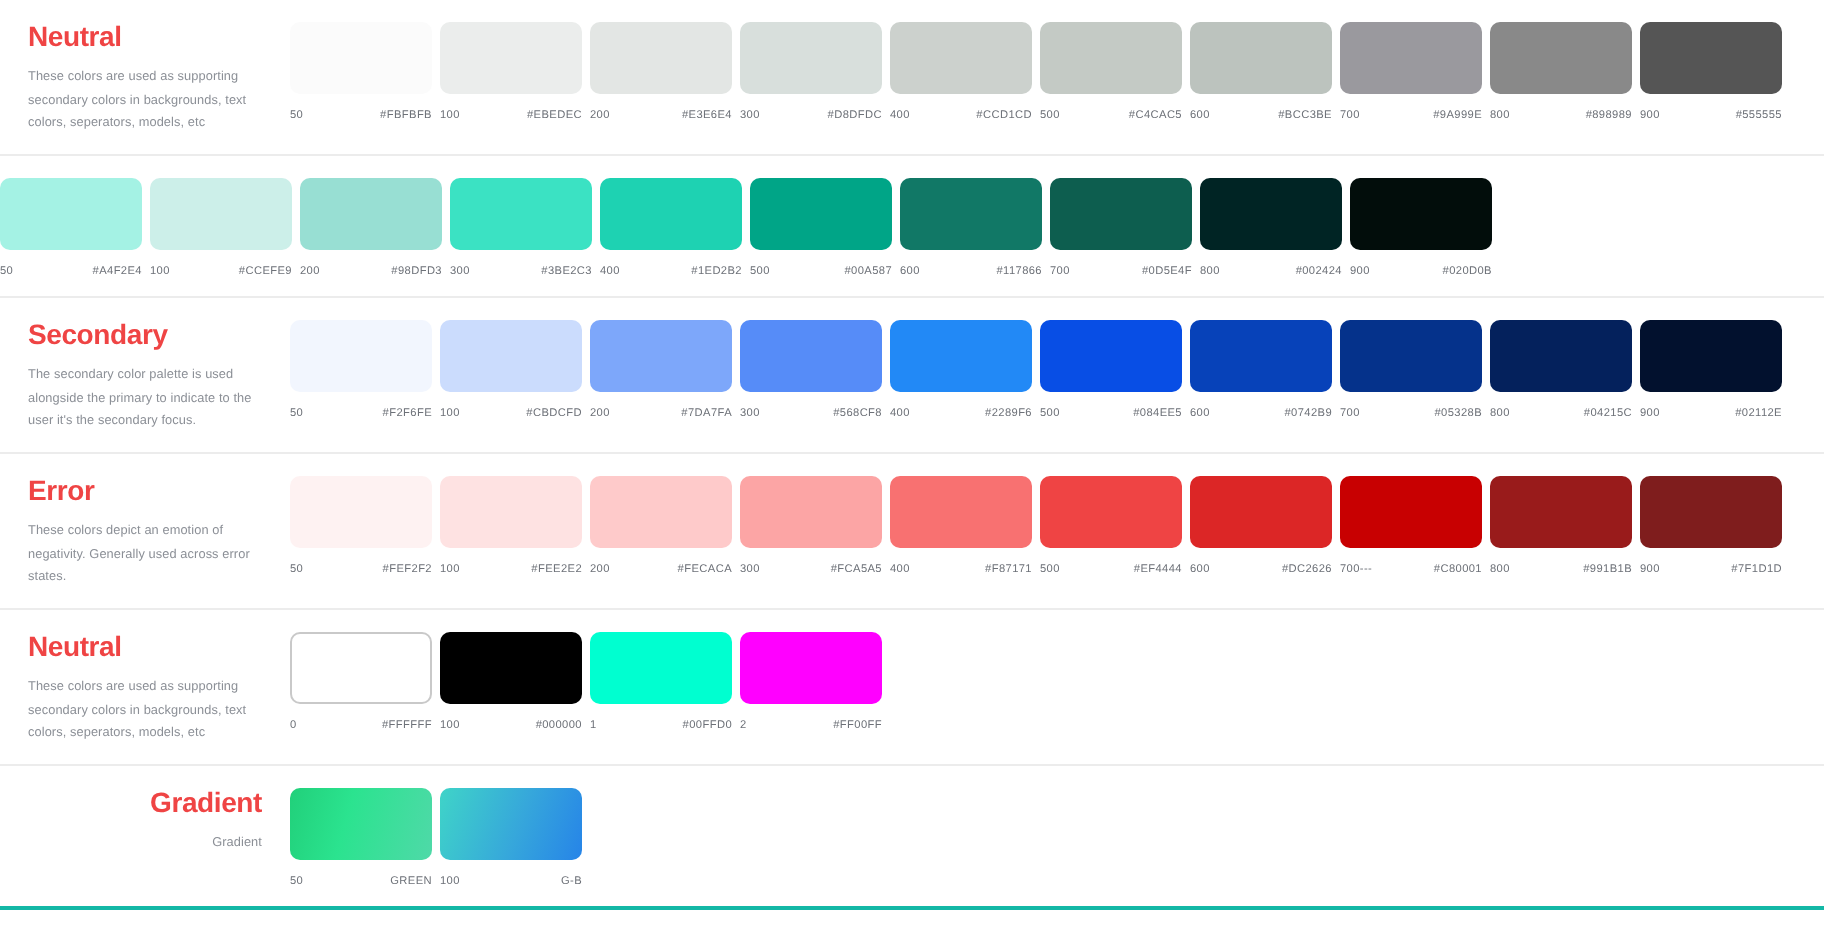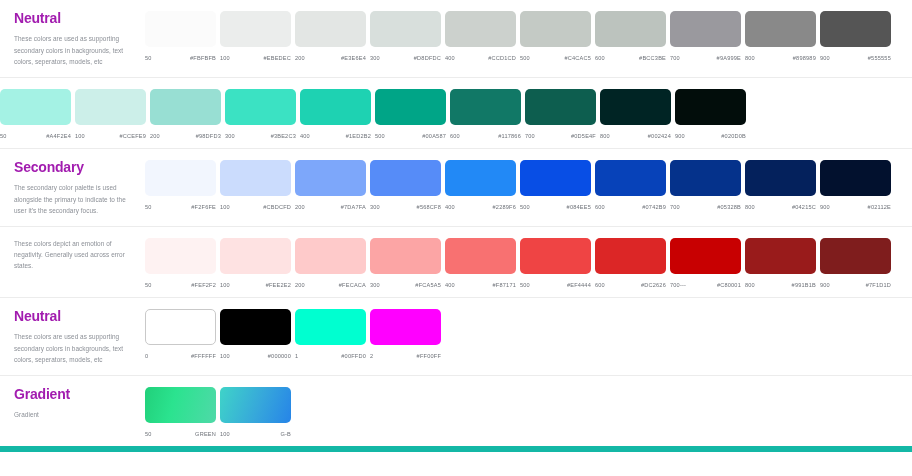--- a/index.html
+++ b/index.html
@@ -19,33 +19,34 @@
   #palette {
     width: 912px;
   }
   .section {
     display: flex;
     align-items: flex-start;
     border-bottom: 1px solid #ececec;
     box-sizing: border-box;
   }
   .section:last-child {
-    border-bottom: 6px solid #14b8a6;
+    border-bottom: 2px solid #14b8a6;
+    text-align: right;
   }
   .section-info {
     width: 145px;
     flex: 0 0 145px;
     padding: 11px 14px 10px 14px;
     box-sizing: border-box;
   }
   .section-title {
     font-size: 14px;
     font-weight: bold;
     letter-spacing: -0.2px;
-    color: #a21caf;
+    color: #ef4444;
     margin: 0 0 7px 0;
     line-height: 1.1;
   }
   .section-desc {
     font-size: 6.4px;
     line-height: 1.75;
     color: #8b8f96;
     margin: 0;
     letter-spacing: 0.05px;
   }
@@ -330,20 +331,21 @@
               <span class="swatch-step">900</span>
               <span class="swatch-hex">#02112E</span>
             </div>
           </div>
         </div>
         <div class="section-spacer"></div>
       </div>
     </div>
     <div class="section">
       <div class="section-info">
+        <h2 class="section-title">Error</h2>
         <p class="section-desc">These colors depict an emotion of negativity. Generally used across error states.</p>
       </div>
       <div class="section-body">
         <div class="swatch-row">
           <div class="swatch-cell">
             <div class="swatch-chip" style="background: rgb(254, 242, 242);"></div>
             <div class="swatch-meta">
               <span class="swatch-step">50</span>
               <span class="swatch-hex">#FEF2F2</span>
             </div>

